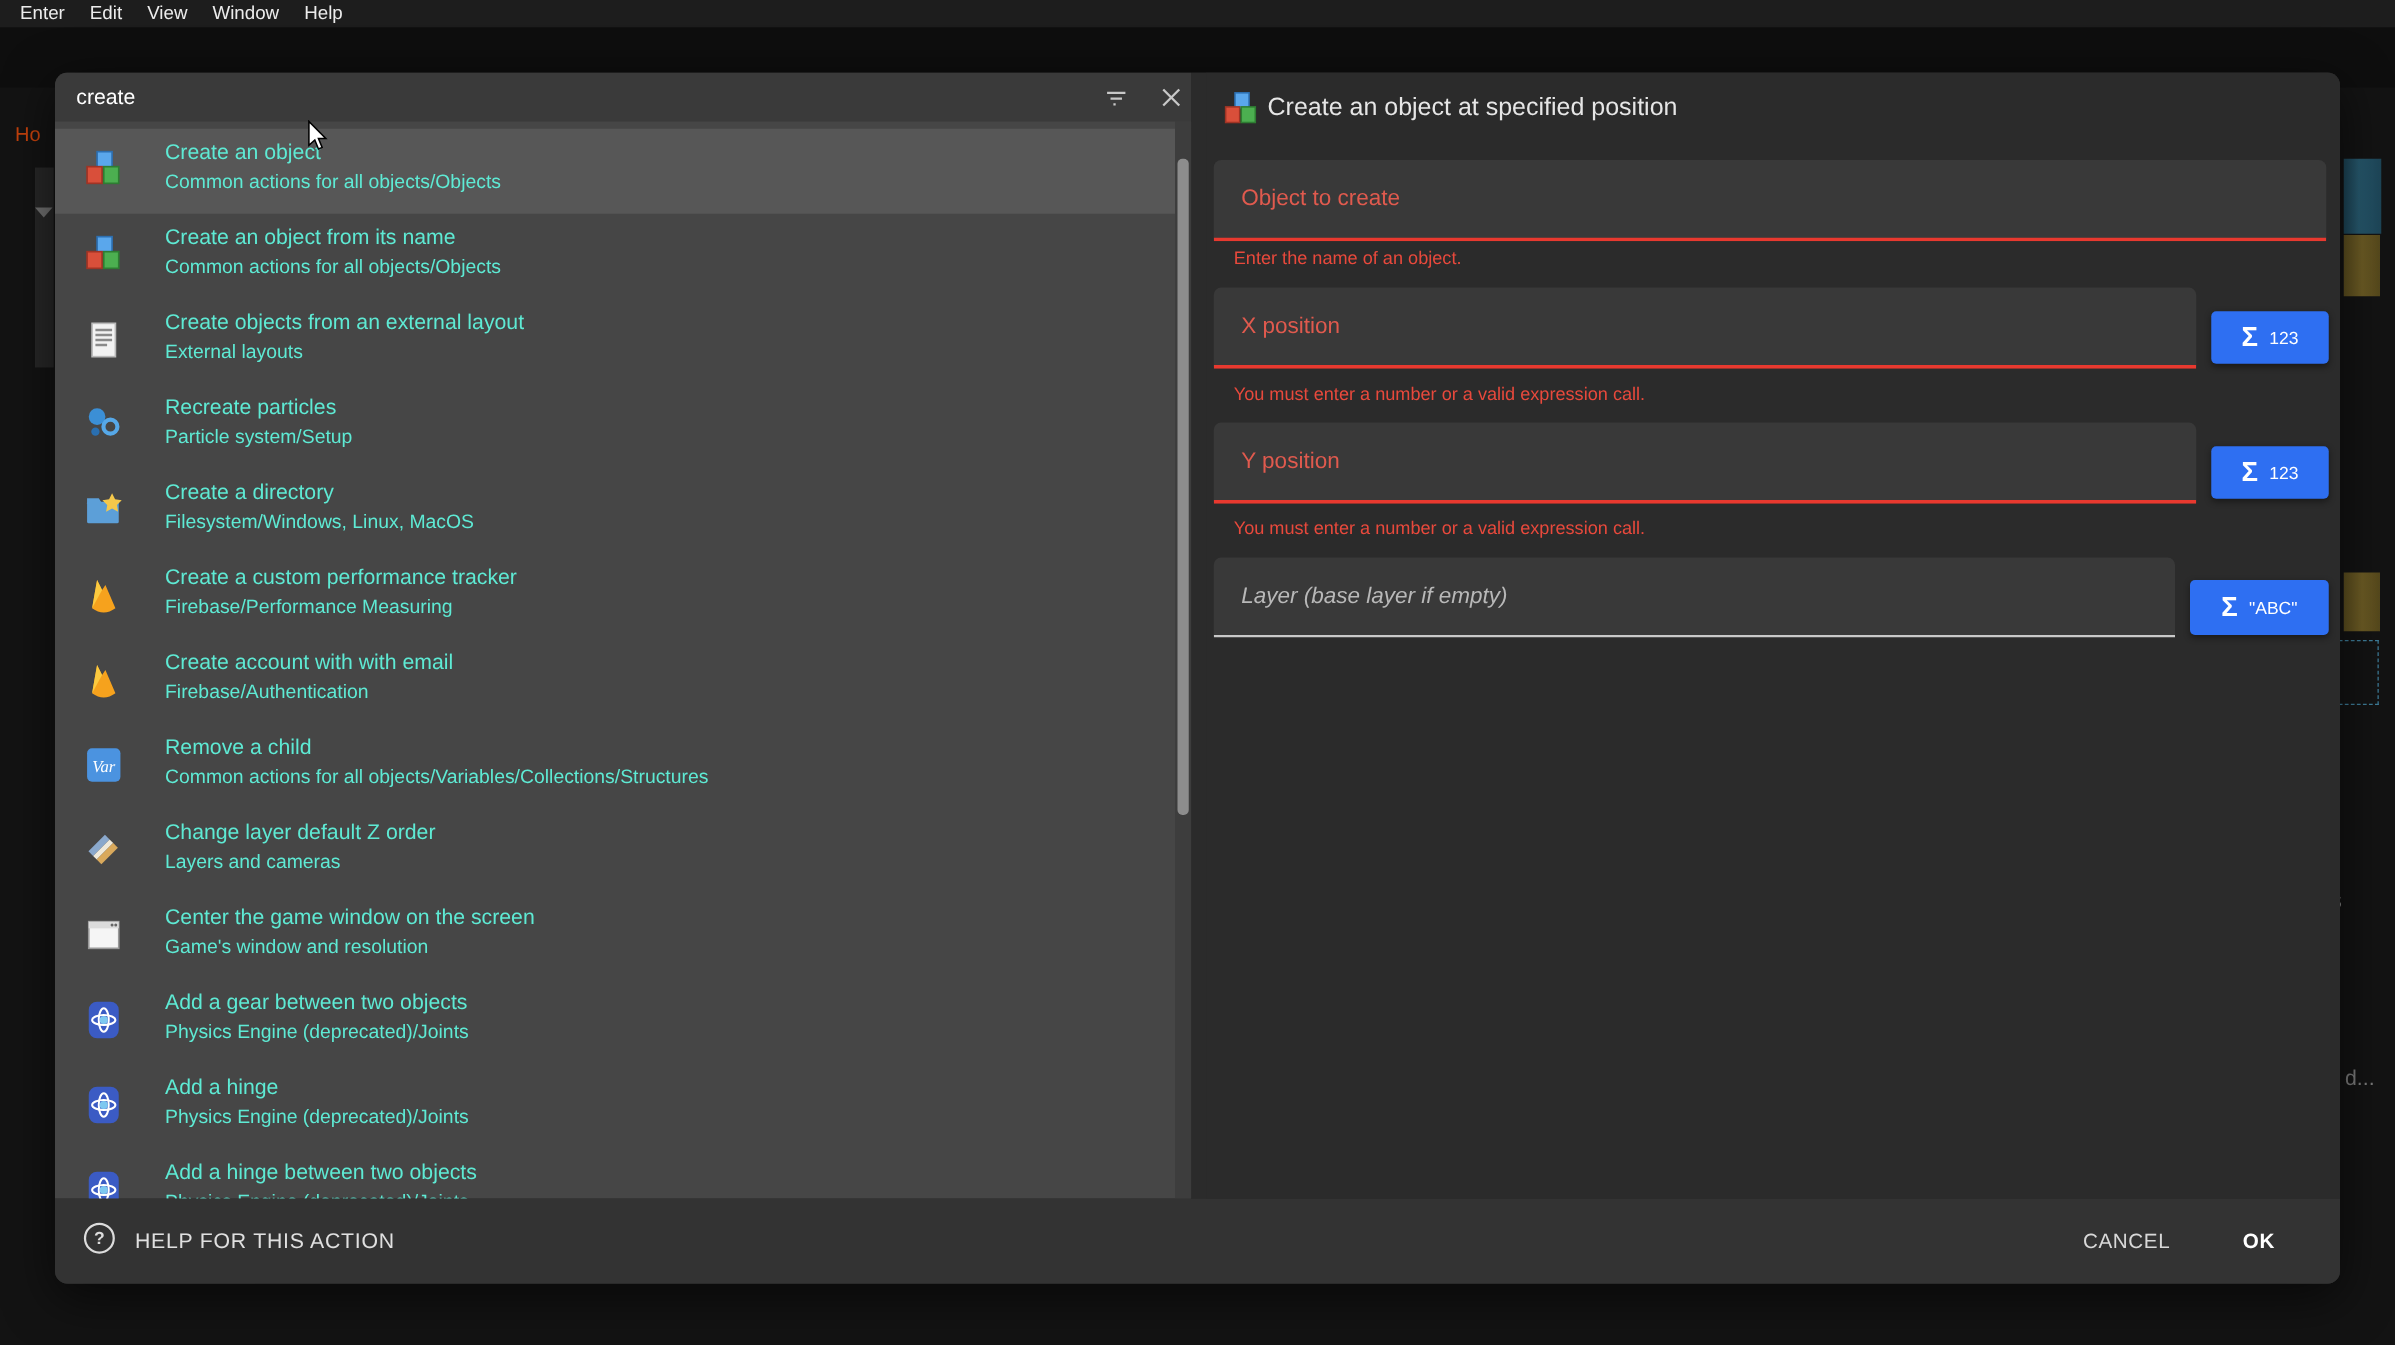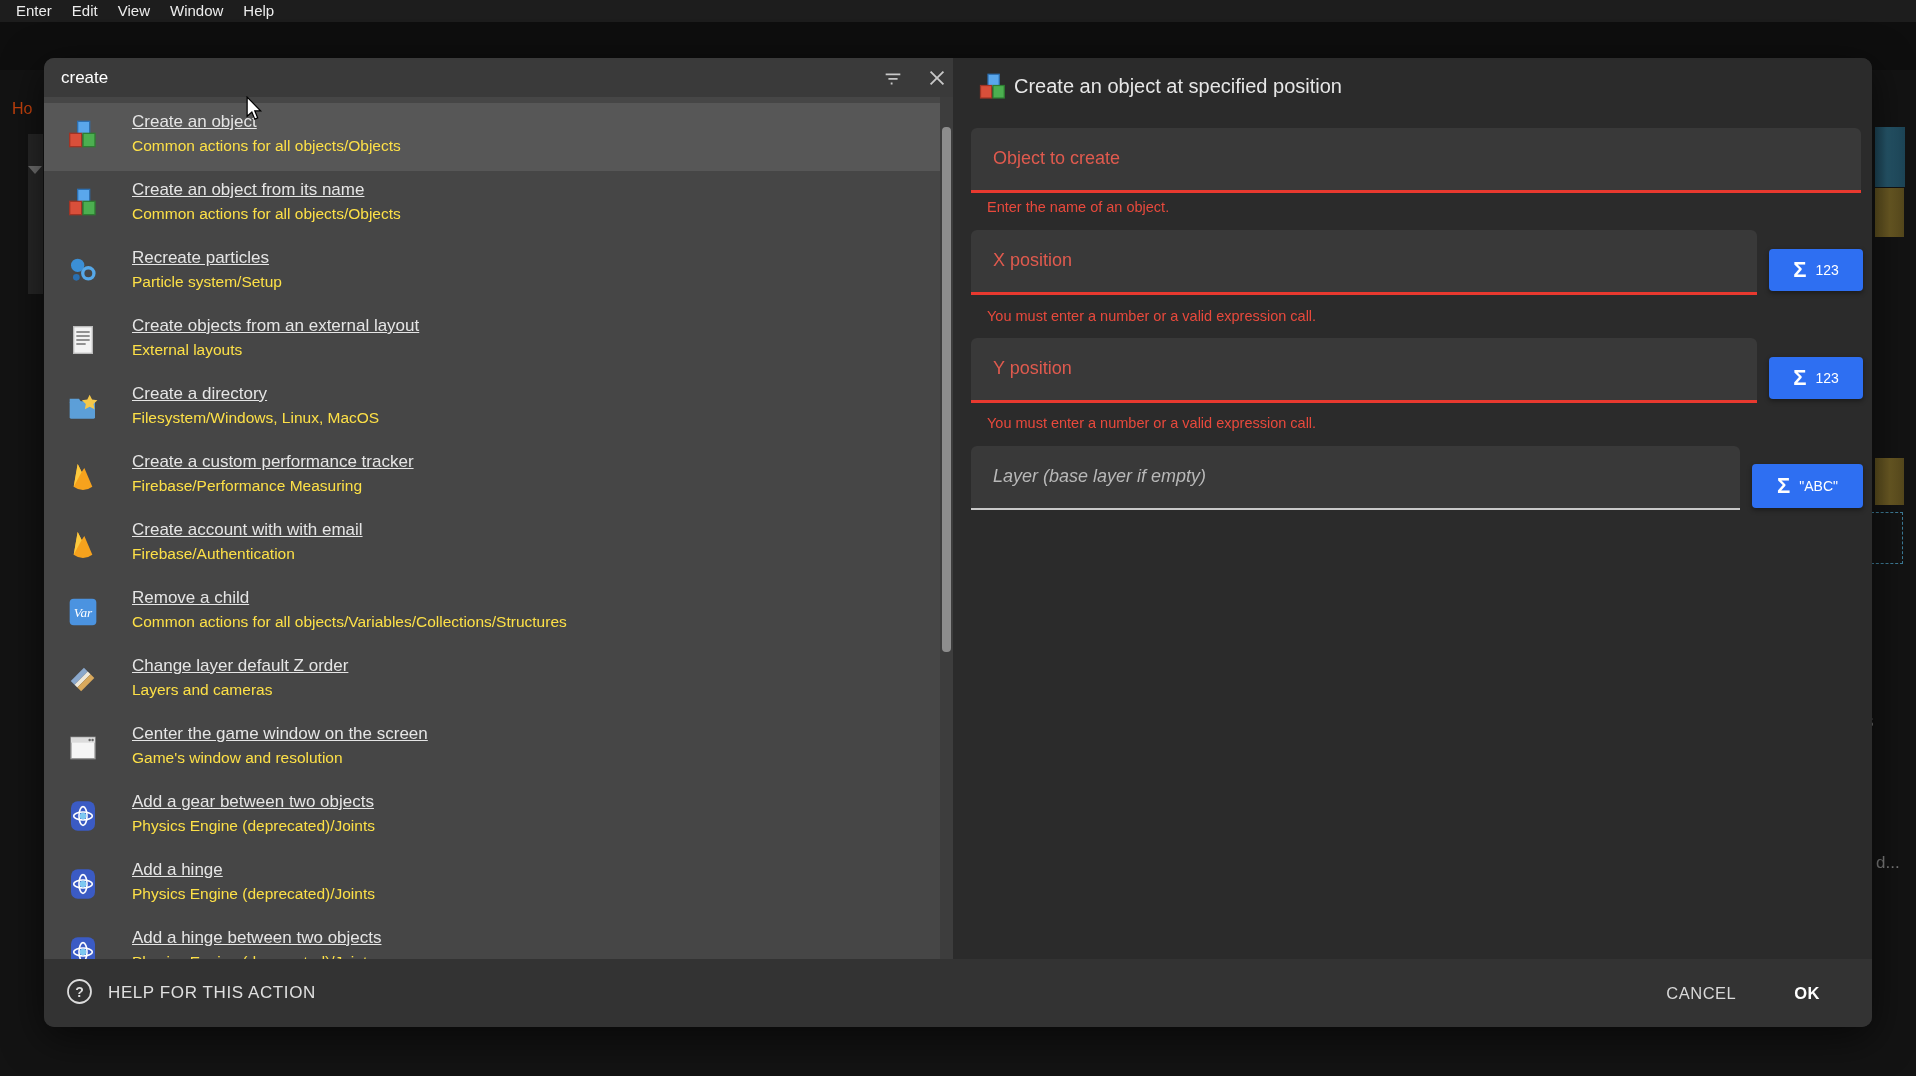--- a/index.html
+++ b/index.html
@@ -37,22 +37,22 @@
   .search-text{left:17px;top:0;line-height:39px;color:#ffffff;font-size:17px;}
   .sb-btn{top:7px;width:26px;height:26px;display:flex;align-items:center;justify-content:center;cursor:pointer;}
   .sb-btn svg{width:22px;height:22px;}
   .filter-btn{left:836px;}
   .close-btn{left:880px;}
   .list{left:0;top:39px;width:909px;height:862px;background:#464646;overflow:hidden;padding-top:6px;box-sizing:border-box;}
   .list-item{position:relative;height:68px;cursor:pointer;}
   .list-item.hl{background:#575757;}
   .li-icon{position:absolute;left:23px;top:17px;width:32px;height:32px;}
   .li-icon svg{width:32px;height:32px;}
-  .li-title{position:absolute;left:88px;top:9px;color:#e5e5e5;font-size:17px;white-space:nowrap;text-decoration:underline;}
-  .li-sub{position:absolute;left:88px;top:34px;color:#fde047;font-size:15.5px;white-space:nowrap;}
+  .li-title{position:absolute;left:88px;top:9px;color:#5eead4;font-size:17px;white-space:nowrap;}
+  .li-sub{position:absolute;left:88px;top:34px;color:#5eead4;font-size:15.5px;white-space:nowrap;}
   .scrollbar{left:896px;top:39px;width:13px;height:862px;background:#3d3d3d;}
   .scroll-thumb{left:2px;top:30px;width:9px;height:525px;background:#8d8d8d;border-radius:4px;}
 
   
   .right-panel{left:921px;top:0;width:907px;height:901px;background:#2b2b2b;}
   .rp-header-icon{left:13px;top:15px;width:30px;height:30px;}
   .rp-header-icon svg{width:30px;height:30px;}
   .rp-title{left:49px;top:17px;color:#e6e6e6;font-size:20px;}
   .field{background:#393939;border-radius:6px 6px 0 0;box-sizing:border-box;}
   .field .ph{position:absolute;left:22px;top:0;font-size:18px;line-height:60px;}
@@ -265,44 +265,44 @@
               <rect x="8" y="1" width="9" height="10" fill="#5aa7ec" stroke="#2d6fb0"></rect>
               <rect x="2" y="10" width="9" height="10" fill="#d94f3a" stroke="#a03425"></rect>
               <rect x="12" y="10" width="9" height="10" fill="#4caf50" stroke="#2e7d32"></rect>
             </svg></span>
     <div class="li-title">Create an object from its name</div>
     <div class="li-sub">Common actions for all objects/Objects</div>
   </div>
 
   <div class="list-item">
     <span class="li-icon"><svg viewBox="0 0 24 24">
-              <circle cx="8" cy="7" r="5" fill="#3b8fd6"></circle>
-              <circle cx="16" cy="13" r="4.2" fill="none" stroke="#56a8e8" stroke-width="2.5"></circle>
-              <circle cx="7" cy="16" r="2.5" fill="#2a6fb0"></circle>
-            </svg></span>
-    <div class="li-title">Recreate particles</div>
-    <div class="li-sub">Particle system/Setup</div>
-  </div>
-
-  <div class="list-item">
-    <span class="li-icon"><svg viewBox="0 0 24 24">
               <rect x="5" y="2" width="14" height="20" fill="#f2f2f2" stroke="#bbbbbb"></rect>
               <g stroke="#8a8a8a" stroke-width="1.4">
                 <line x1="7" y1="6" x2="17" y2="6"></line>
                 <line x1="7" y1="9" x2="17" y2="9"></line>
                 <line x1="7" y1="12" x2="17" y2="12"></line>
                 <line x1="7" y1="15" x2="14" y2="15"></line>
               </g>
             </svg></span>
     <div class="li-title">Create objects from an external layout</div>
     <div class="li-sub">External layouts</div>
   </div>
 
   <div class="list-item">
     <span class="li-icon"><svg viewBox="0 0 24 24">
+              <circle cx="8" cy="7" r="5" fill="#3b8fd6"></circle>
+              <circle cx="16" cy="13" r="4.2" fill="none" stroke="#56a8e8" stroke-width="2.5"></circle>
+              <circle cx="7" cy="16" r="2.5" fill="#2a6fb0"></circle>
+            </svg></span>
+    <div class="li-title">Recreate particles</div>
+    <div class="li-sub">Particle system/Setup</div>
+  </div>
+
+  <div class="list-item">
+    <span class="li-icon"><svg viewBox="0 0 24 24">
               <path d="M2 5 h7 l2 3 h-9 z" fill="#5c9fd8"></path>
               <rect x="2" y="7" width="19" height="13" rx="1" fill="#5c9fd8"></rect>
               <path d="M17 2 l1.8 3.6 4 0.6 -2.9 2.8 0.7 4 -3.6 -1.9 -3.6 1.9 0.7 -4 -2.9 -2.8 4 -0.6 z" fill="#f5c84b"></path>
             </svg></span>
     <div class="li-title">Create a directory</div>
     <div class="li-sub">Filesystem/Windows, Linux, MacOS</div>
   </div>
 
   <div class="list-item">
     <span class="li-icon"><svg viewBox="0 0 24 24">

